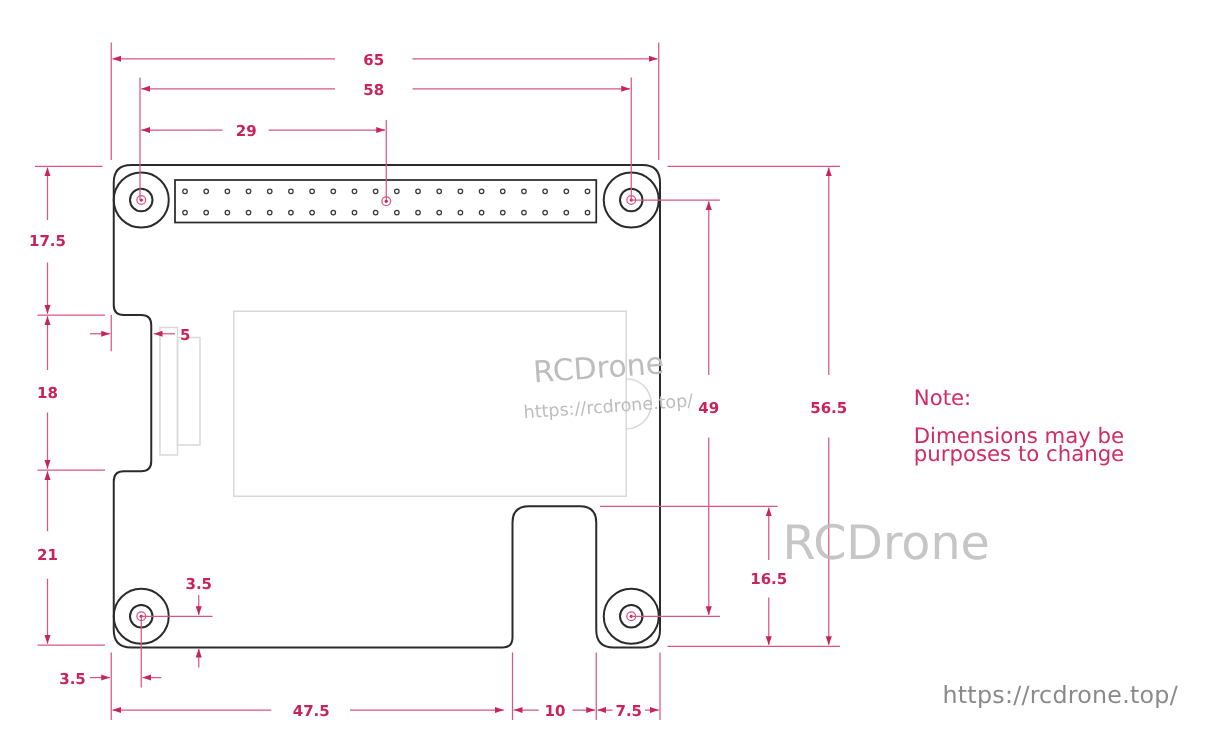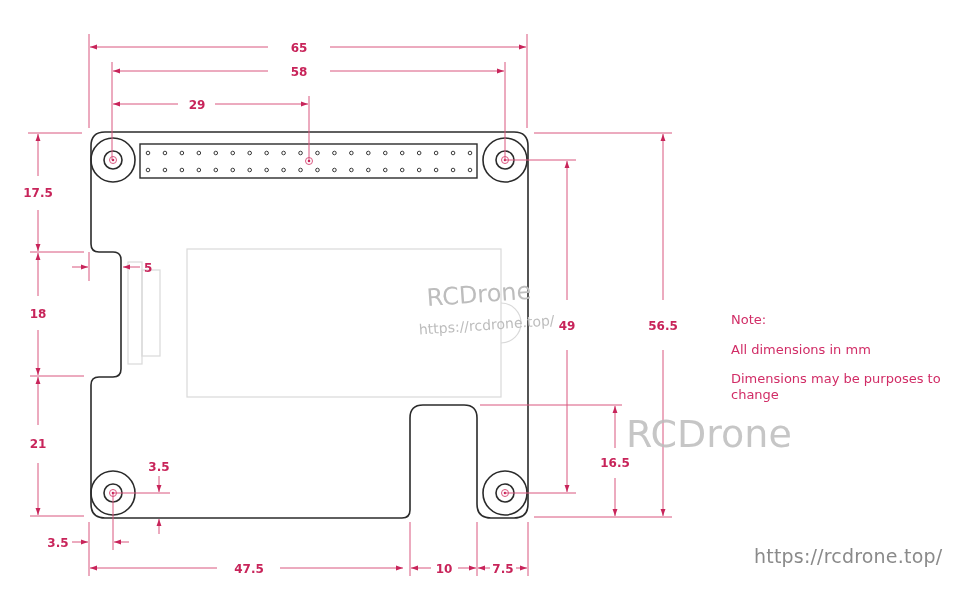--- a/index.html
+++ b/index.html
@@ -4,21 +4,21 @@
 <style>
   html, body { margin: 0; padding: 0; background: #ffffff; }
   body { width: 972px; height: 603px; position: relative; overflow: hidden; font-family: "Liberation Sans", sans-serif; }
   #drawing { position: absolute; left: 0; top: 0; width: 972px; height: 603px; }
   .dim-label { font-family: "DejaVu Sans", sans-serif; font-weight: bold; font-size: 12px; fill: #c8245a; }
   .dim { stroke: #d9577f; stroke-width: 1; fill: none; }
   .board { stroke: #2b2b2b; stroke-width: 1.6; fill: none; }
   .outline-grey { stroke: #d9d9d9; stroke-width: 1.2; fill: none; }
   .pin { stroke: #3a3a3a; stroke-width: 1; fill: #fff; }
   .wm-big { font-family: "DejaVu Sans", sans-serif; fill: #bdbdbd; }
-  .notes { position: absolute; left: 731px; top: 312px; width: 230px; color: #d12c66; font-family: "DejaVu Sans", sans-serif; font-size: 13px; line-height: 15.5px; }
+  .notes { position: absolute; left: 731px; top: 312px; width: 230px; color: #d12c66; font-family: "DejaVu Sans", sans-serif; font-size: 17px; line-height: 15.5px; }
   .notes p { margin: 0 0 14px 0; }
   .footer-url { position: absolute; left: 754px; top: 545px; font-family: "DejaVu Sans", sans-serif; font-size: 19px; color: #8a8a8a; letter-spacing: 0.2px; }
 </style>
 </head>
 <body>
 
 <svg id="drawing" viewBox="0 0 972 603" xmlns="http://www.w3.org/2000/svg">
   <defs>
     <marker id="arr" viewBox="0 0 10 10" refX="10" refY="5" markerWidth="7" markerHeight="7" orient="auto-start-reverse">
       <path d="M0,1.5 L10,5 L0,8.5 z" fill="#c8245a"></path>
@@ -227,17 +227,16 @@
 
   <g transform="rotate(-4 484 300)">
     <text class="wm-big" x="427" y="302" font-size="24">RCDrone</text>
     <text class="wm-big" x="417" y="330" font-size="14">https://rcdrone.top/</text>
   </g>
   <text class="wm-big" x="626" y="447" font-size="38" opacity="0.85">RCDrone</text>
 </svg>
 
 <div class="notes">
   <p>Note:</p>
-  <p>All dimensions in mm</p>
   <p>Dimensions may be purposes to change</p>
 </div>
 
 <div class="footer-url">https://rcdrone.top/</div>
 
 </body></html>

